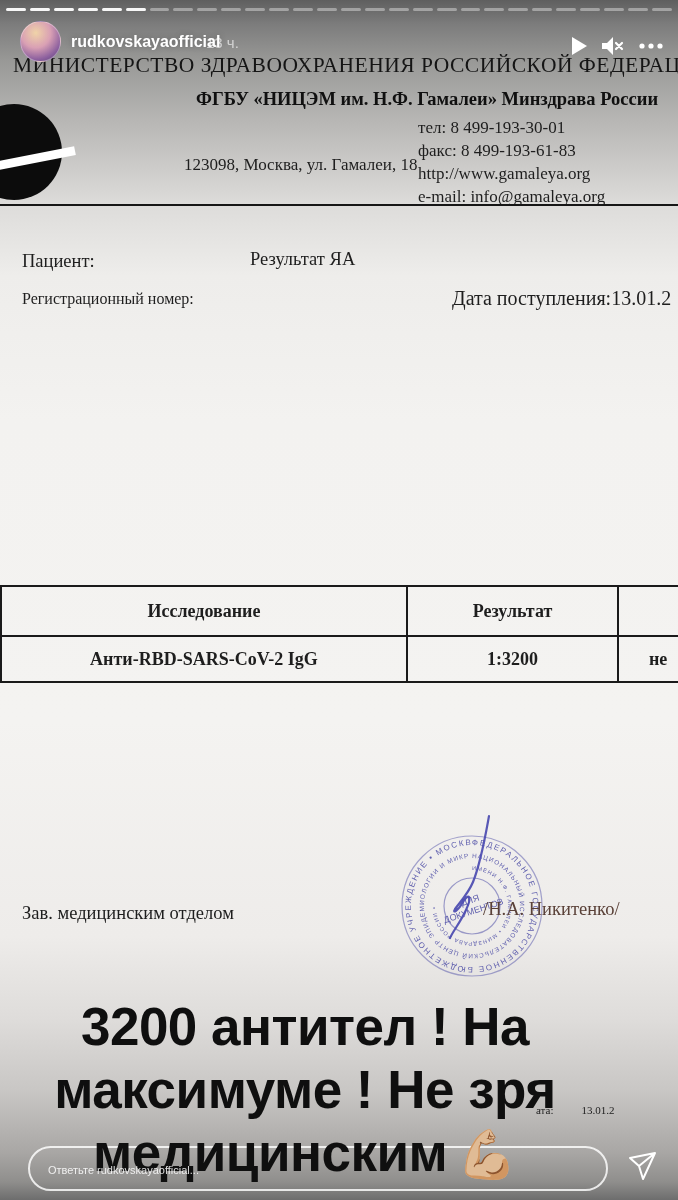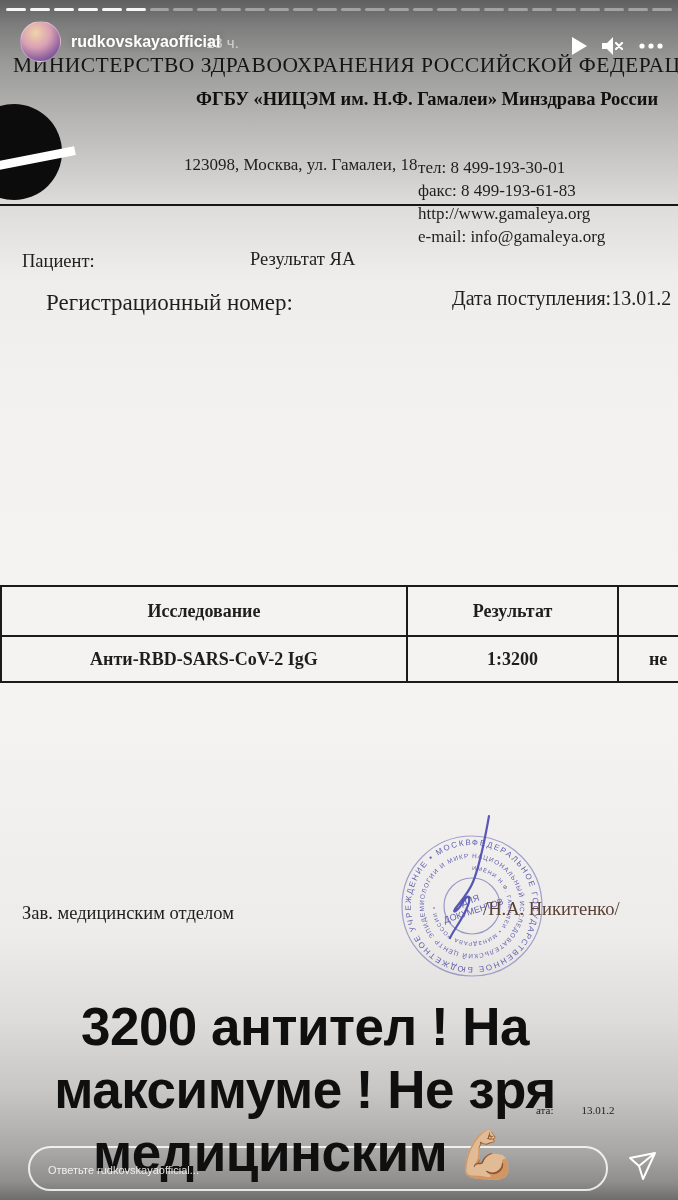--- a/index.html
+++ b/index.html
@@ -21,26 +21,26 @@
     border:1px solid rgba(255,255,255,.35);box-sizing:border-box;}
   .username{left:71px;top:33px;color:#fff;font-weight:700;font-size:16px;z-index:7;text-shadow:0 0 6px rgba(0,0,0,.25);text-align:right;}
   .time{left:206px;top:34px;color:rgba(255,255,255,.62);font-size:15px;z-index:7;}
   .topicons{right:14px;top:36px;display:flex;align-items:center;gap:13px;z-index:7;}
   .topicons svg{display:block;}
   
   .doc{position:absolute;inset:0;z-index:1;color:#1e1e1e;font-family:"Liberation Serif",serif;}
   .ministry{left:13px;top:53px;font-size:21.5px;letter-spacing:.5px;white-space:nowrap;color:#151515;}
   .institute{left:196px;top:89px;font-size:18.5px;font-weight:700;white-space:nowrap;color:#101010;}
   .logo{left:-34px;top:84px;}
-  .contacts{left:418px;top:116px;font-size:17px;line-height:23px;white-space:nowrap;margin-top:40px;}
+  .contacts{left:418px;top:116px;font-size:17px;line-height:23px;white-space:nowrap;}
   .address{left:184px;top:155px;font-size:17px;white-space:nowrap;}
   .rule{left:0;right:0;top:204px;height:2px;background:#161616;}
   .patient-label{left:22px;top:251px;font-size:18.5px;}
   .patient-value{left:250px;top:249px;font-size:18.5px;}
-  .reg-label{left:22px;top:290px;font-size:23px;margin-left:24px;}
+  .reg-label{left:22px;top:290px;font-size:16px;}
   .date-row{left:452px;top:287px;font-size:20px;white-space:nowrap;display:flex;}
   .results{left:0;top:585px;width:756px;border-collapse:collapse;table-layout:fixed;font-family:"Liberation Serif",serif;}
   .results th,.results td{border:2px solid #1a1a1a;text-align:center;padding:8px;}
   .results th{height:32px;font-size:18px;font-weight:700;}
   .results td{height:28px;font-size:18px;font-weight:700;}
   .sign-label{left:22px;top:903px;font-size:18.5px;}
   .sign-name{left:483px;top:899px;font-size:18.5px;color:#5a4138;z-index:2;}
   .stamp{left:381px;top:810px;z-index:1;}
   .date2{left:536px;top:1104px;font-size:11px;display:flex;gap:28px;white-space:nowrap;}
   

